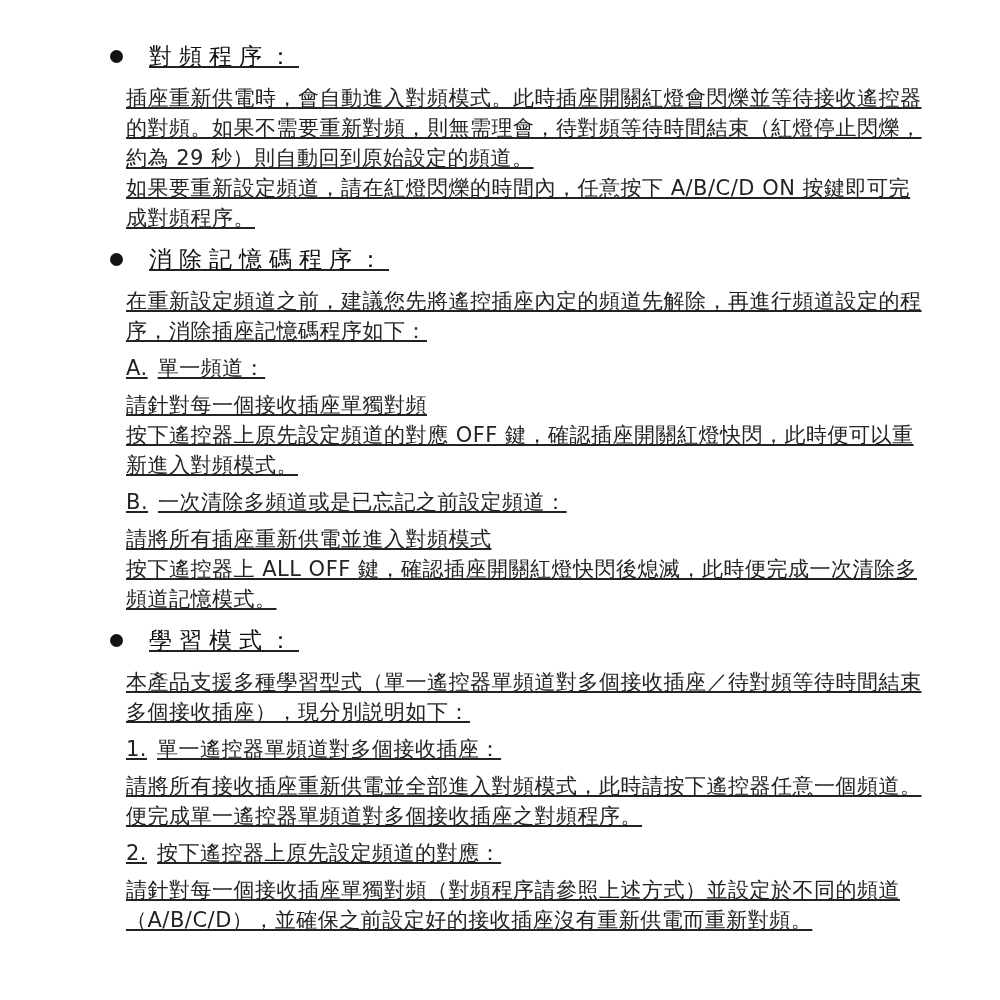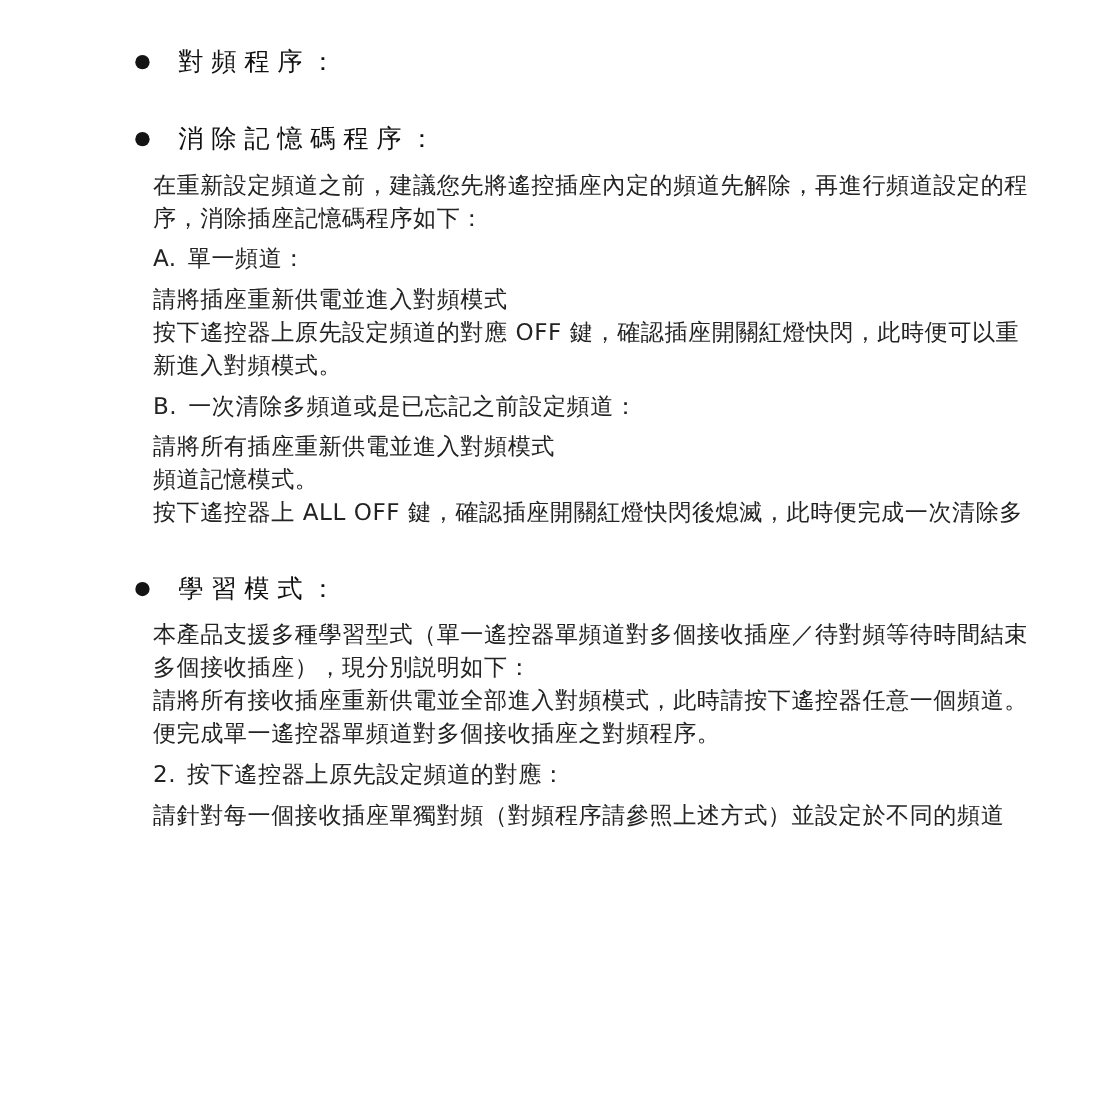--- a/index.html
+++ b/index.html
@@ -11,26 +11,27 @@
     position: relative;
     width: 1000px;
     height: 1000px;
     background: #ffffff;
     color: #232323;
     font-family: "DejaVu Sans", sans-serif;
     overflow: hidden;
   }
   .content {
     position: absolute;
-    left: 139px;
+    left: 126px;
     top: 40px;
     width: 775px;
+    text-decoration: underline;
   }
   .section { margin: 0; }
-  .section + .section { margin-top: 38px; }
+  .section + .section { margin-top: 10px; }
 
   .sec-header {
     display: flex;
     align-items: center;
     margin-left: -16px;
     margin-bottom: 11px;
     height: 32px;
   }
   .bullet {
     width: 13px;
@@ -77,68 +78,79 @@
 <body>
 
 <div class="page">
   <div class="content">
 
     <div class="section">
       <div class="sec-header">
         <span class="bullet"></span>
         <h2 class="sec-title">對頻程序：</h2>
       </div>
+      <div class="para">
+        <p class="line">插座重新供電時，會自動進入對頻模式。此時插座開關紅燈會閃爍並等待接收遙控器</p>
+        <p class="line">的對頻。如果不需要重新對頻，則無需理會，待對頻等待時間結束（紅燈停止閃爍，</p>
+        <p class="line">約為 29 秒）則自動回到原始設定的頻道。</p>
+        <p class="line">如果要重新設定頻道，請在紅燈閃爍的時間內，任意按下 A/B/C/D ON 按鍵即可完</p>
+        <p class="line">成對頻程序。</p>
+      </div>
     </div>
 
     <div class="section">
       <div class="sec-header">
         <span class="bullet"></span>
         <h2 class="sec-title">消除記憶碼程序：</h2>
       </div>
       <div class="para intro">
         <p class="line">在重新設定頻道之前，建議您先將遙控插座內定的頻道先解除，再進行頻道設定的程</p>
         <p class="line">序，消除插座記憶碼程序如下：</p>
       </div>
 
       <div class="item-title">
         <span class="label">A.</span><span>單一頻道：</span>
       </div>
       <div class="para">
-        <p class="line">請將插座重新供電並進入對頻模式</p>
+        <p class="line">請針對每一個接收插座單獨對頻</p>
         <p class="line">按下遙控器上原先設定頻道的對應 OFF 鍵，確認插座開關紅燈快閃，此時便可以重</p>
         <p class="line">新進入對頻模式。</p>
       </div>
 
       <div class="item-title">
         <span class="label">B.</span><span>一次清除多頻道或是已忘記之前設定頻道：</span>
       </div>
       <div class="para">
         <p class="line">請將所有插座重新供電並進入對頻模式</p>
+        <p class="line">按下遙控器上 ALL OFF 鍵，確認插座開關紅燈快閃後熄滅，此時便完成一次清除多</p>
         <p class="line">頻道記憶模式。</p>
-        <p class="line">按下遙控器上 ALL OFF 鍵，確認插座開關紅燈快閃後熄滅，此時便完成一次清除多</p>
       </div>
     </div>
 
     <div class="section">
       <div class="sec-header">
         <span class="bullet"></span>
         <h2 class="sec-title">學習模式：</h2>
       </div>
       <div class="para intro">
         <p class="line">本產品支援多種學習型式（單一遙控器單頻道對多個接收插座／待對頻等待時間結束</p>
         <p class="line">多個接收插座），現分別説明如下：</p>
       </div>
 
+      <div class="item-title">
+        <span class="label">1.</span><span>單一遙控器單頻道對多個接收插座：</span>
+      </div>
       <div class="para">
         <p class="line">請將所有接收插座重新供電並全部進入對頻模式，此時請按下遙控器任意一個頻道。</p>
         <p class="line">便完成單一遙控器單頻道對多個接收插座之對頻程序。</p>
       </div>
 
       <div class="item-title">
         <span class="label">2.</span><span>按下遙控器上原先設定頻道的對應：</span>
       </div>
       <div class="para">
         <p class="line">請針對每一個接收插座單獨對頻（對頻程序請參照上述方式）並設定於不同的頻道</p>
+        <p class="line">（A/B/C/D），並確保之前設定好的接收插座沒有重新供電而重新對頻。</p>
       </div>
     </div>
 
   </div>
 </div>
 
 </body></html>

